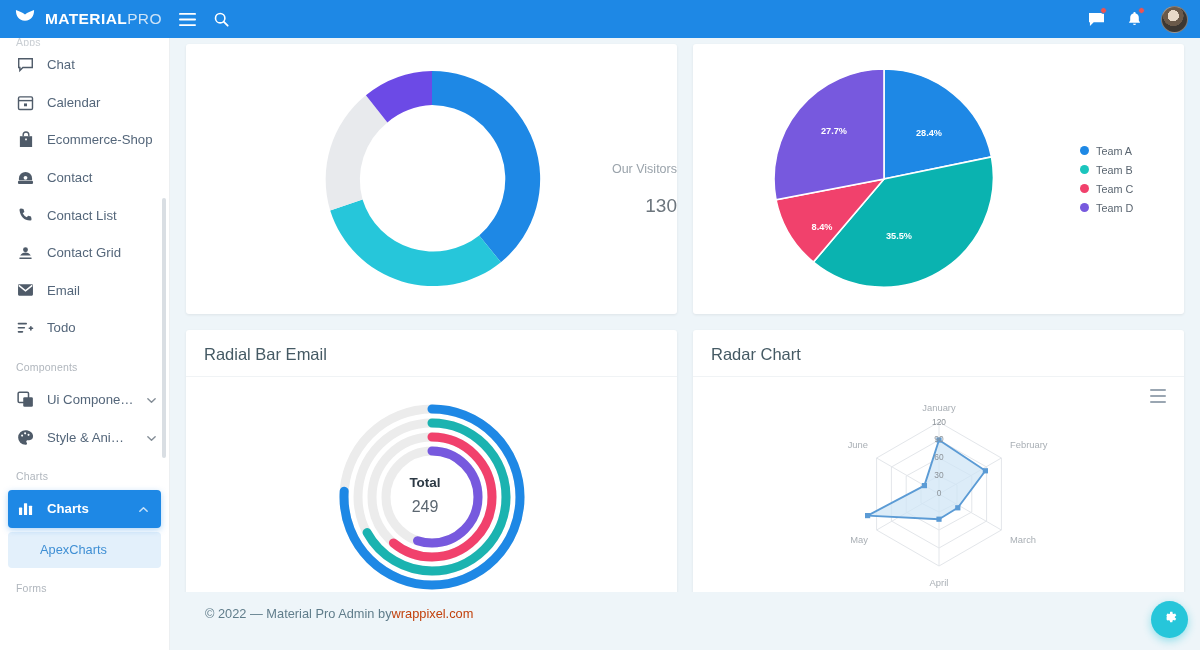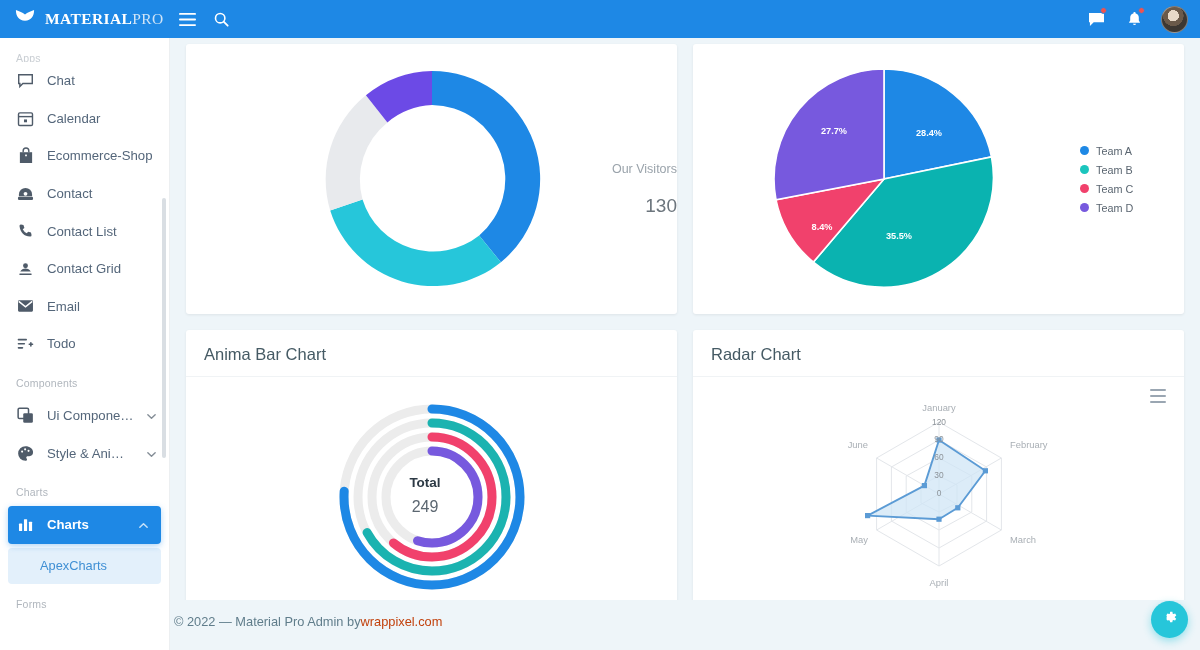--- a/index.html
+++ b/index.html
@@ -9,21 +9,21 @@
     font-family: "Liberation Sans", sans-serif;
     background: #eef5f9;
     -webkit-font-smoothing: antialiased;
   }
 
   
   .topbar {
     position: absolute; top: 0; left: 0; width: 1200px; height: 38px;
     background: #1e88e5; display: flex; align-items: center; z-index: 40;
   }
-  .brand { width: 170px; display: flex; align-items: center; padding-left: 14px; gap: 9px; font-family: Liberation Serif, serif; }
+  .brand { width: 170px; display: flex; align-items: center; padding-left: 14px; gap: 9px; }
   .brand-logo { width: 22px; height: 20px; flex: none; }
   .brand-text { font-size: 15.5px; letter-spacing: .4px; color: #fff; font-weight: 700; }
   .brand-text .light { font-weight: 400; color: #cfe4f7; }
   .topbar-icon {
     width: 34px; height: 34px; display: flex; align-items: center; justify-content: center;
     color: #fff; cursor: pointer; border-radius: 50%;
   }
   .topbar-icon svg { display: block; }
   .topbar-right { margin-left: auto; display: flex; align-items: center; gap: 4px; padding-right: 12px; }
   .badge-wrap { position: relative; }
@@ -36,21 +36,21 @@
     background: radial-gradient(circle at 45% 35%, #e8d9c8 0 26%, #6b5a4a 27% 48%, #3c3732 49% 100%);
     border: 1px solid rgba(255,255,255,.35); cursor: pointer; overflow: hidden;
   }
 
   
   .sidebar {
     position: absolute; top: 38px; left: 0; width: 170px; height: 612px;
     background: #fff; overflow: hidden; z-index: 30;
     border-right: 1px solid #eceff1;
   }
-  .side-scroll { position: relative; padding-top: 16px; }
+  .side-scroll { position: relative; padding-top: 0; }
   .side-cap {
     font-size: 10.5px; color: #b0b6bd; padding: 14px 0 8px 16px; letter-spacing: .2px;
   }
   .side-cap.clip { height: 8px; padding: 0 0 0 16px; overflow: hidden; color: #c9ced3; font-size: 10.5px; line-height: 8px; }
   .side-item {
     display: flex; align-items: center; height: 37.6px; padding: 0 12px 0 16px;
     color: #54667a; font-size: 13.2px; cursor: pointer; gap: 12px; position: relative;
   }
   .side-ico { width: 19px; height: 19px; flex: none; display: flex; align-items: center; justify-content: center; color: #4f5b69; }
   .side-ico svg { display: block; }
@@ -114,22 +114,22 @@
   
   .radar-wrap { height: 240px; display: flex; align-items: center; justify-content: center; position: relative; }
   .apex-menu {
     position: absolute; top: 12px; right: 18px; width: 16px; height: 14px;
     display: flex; flex-direction: column; justify-content: space-between; cursor: pointer;
   }
   .apex-menu i { display: block; height: 2px; background: #9aa6b2; border-radius: 1px; }
 
   
   .footer {
-    position: absolute; left: 170px; bottom: 8px; width: 1030px; height: 42px;
-    background: #eef5f9; display: flex; align-items: center; padding-left: 4px;
+    position: absolute; left: 170px; bottom: 16px; width: 1030px; height: 42px;
+    background: #eef5f9; display: flex; align-items: center; padding-left: 35px;
     font-size: 12.8px; color: #607d8b; z-index: 20;
   }
   .footer a { color: #c2410c; text-decoration: none; }
 
   
   .fab {
     position: absolute; right: 12px; bottom: 12px; width: 37px; height: 37px;
     border-radius: 50%; background: #26c6da; display: flex; align-items: center;
     justify-content: center; color: #fff; cursor: pointer; z-index: 50;
     box-shadow: 0 3px 8px rgba(38,198,218,.45);
@@ -401,21 +401,21 @@
             <span>Team D</span>
           </div>
         </div>
       </div>
     </div>
   </div>
 
   <div class="row" style="padding-top:16px">
 
     <div class="card card-bot">
-      <div class="card-head">Anima Bar Chart</div>
+      <div class="card-head">Radial Bar Email</div>
       <div class="card-body radial-wrap">
         <svg width="200" height="200" viewBox="0 0 200 200">
           <g transform="rotate(-90 100 100)" fill="none" stroke-linecap="round">
             <circle cx="100" cy="100" r="88" stroke="#ececec" stroke-width="9"></circle>
             <circle cx="100" cy="100" r="74" stroke="#ececec" stroke-width="9"></circle>
             <circle cx="100" cy="100" r="60" stroke="#ececec" stroke-width="9"></circle>
             <circle cx="100" cy="100" r="46" stroke="#ececec" stroke-width="9"></circle>
             <circle cx="100" cy="100" r="88" stroke="#1e88e5" stroke-width="9" stroke-dasharray="420 553"></circle>
             <circle cx="100" cy="100" r="74" stroke="#1bb3b0" stroke-width="9" stroke-dasharray="311 465"></circle>
             <circle cx="100" cy="100" r="60" stroke="#f1416c" stroke-width="9" stroke-dasharray="230 377"></circle>

